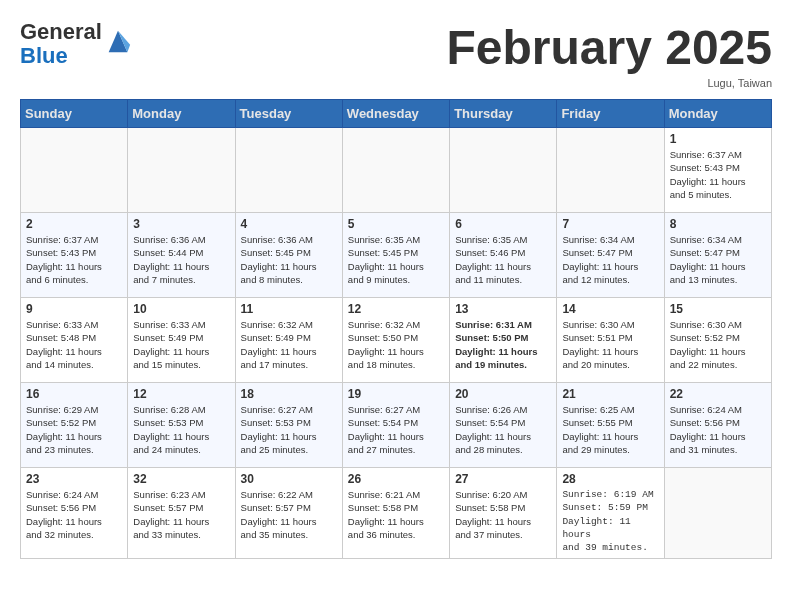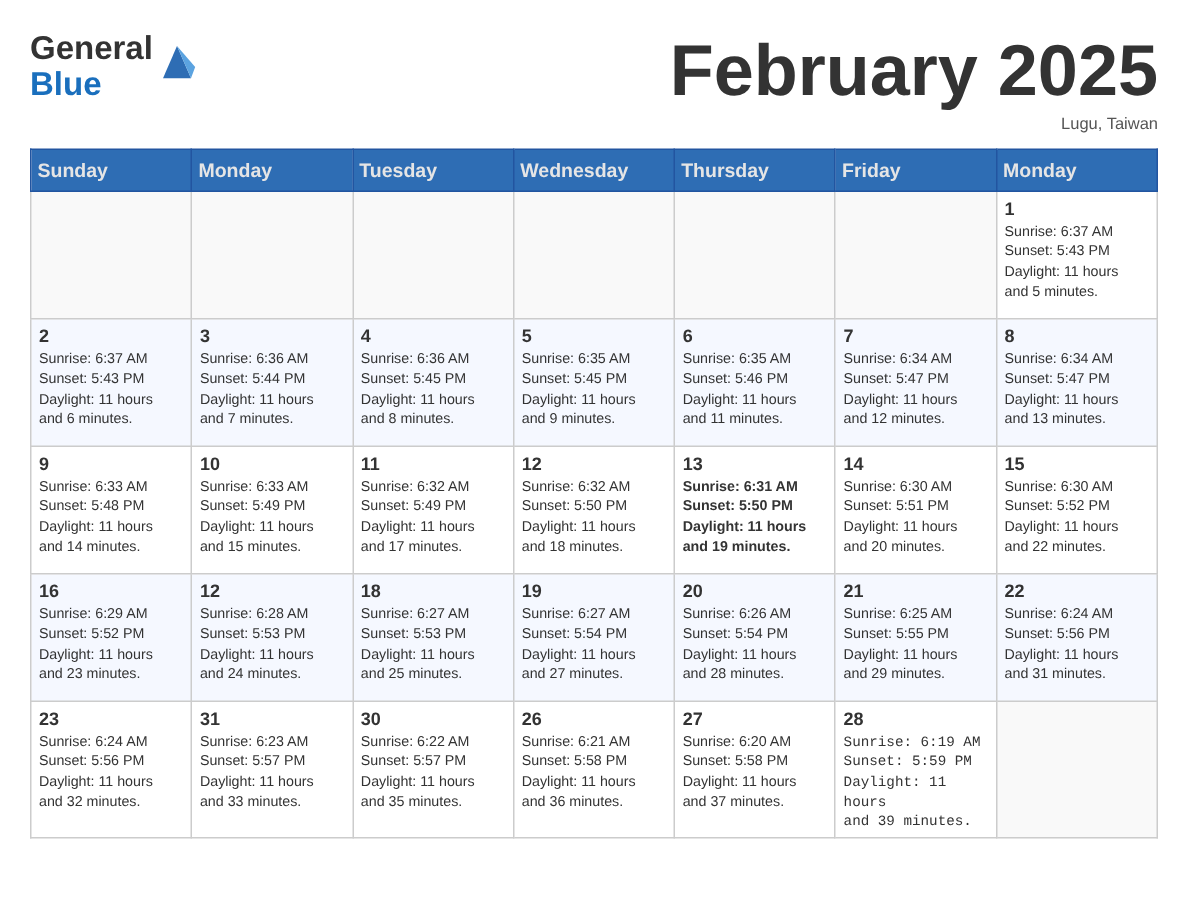--- a/index.html
+++ b/index.html
@@ -299,21 +299,21 @@
       </tr>
       <tr class="week-row">
         <td>
           <span class="day-number">23</span>
           <div class="day-info" style="white-space: pre-line;">Sunrise: 6:24 AM
 Sunset: 5:56 PM
 Daylight: 11 hours
 and 32 minutes.</div>
         </td>
         <td>
-          <span class="day-number">31</span>
+          <span class="day-number">32</span>
           <div class="day-info" style="white-space: pre-line;">Sunrise: 6:23 AM
 Sunset: 5:57 PM
 Daylight: 11 hours
 and 33 minutes.</div>
         </td>
         <td>
           <span class="day-number">30</span>
           <div class="day-info" style="white-space: pre-line;">Sunrise: 6:22 AM
 Sunset: 5:57 PM
 Daylight: 11 hours

